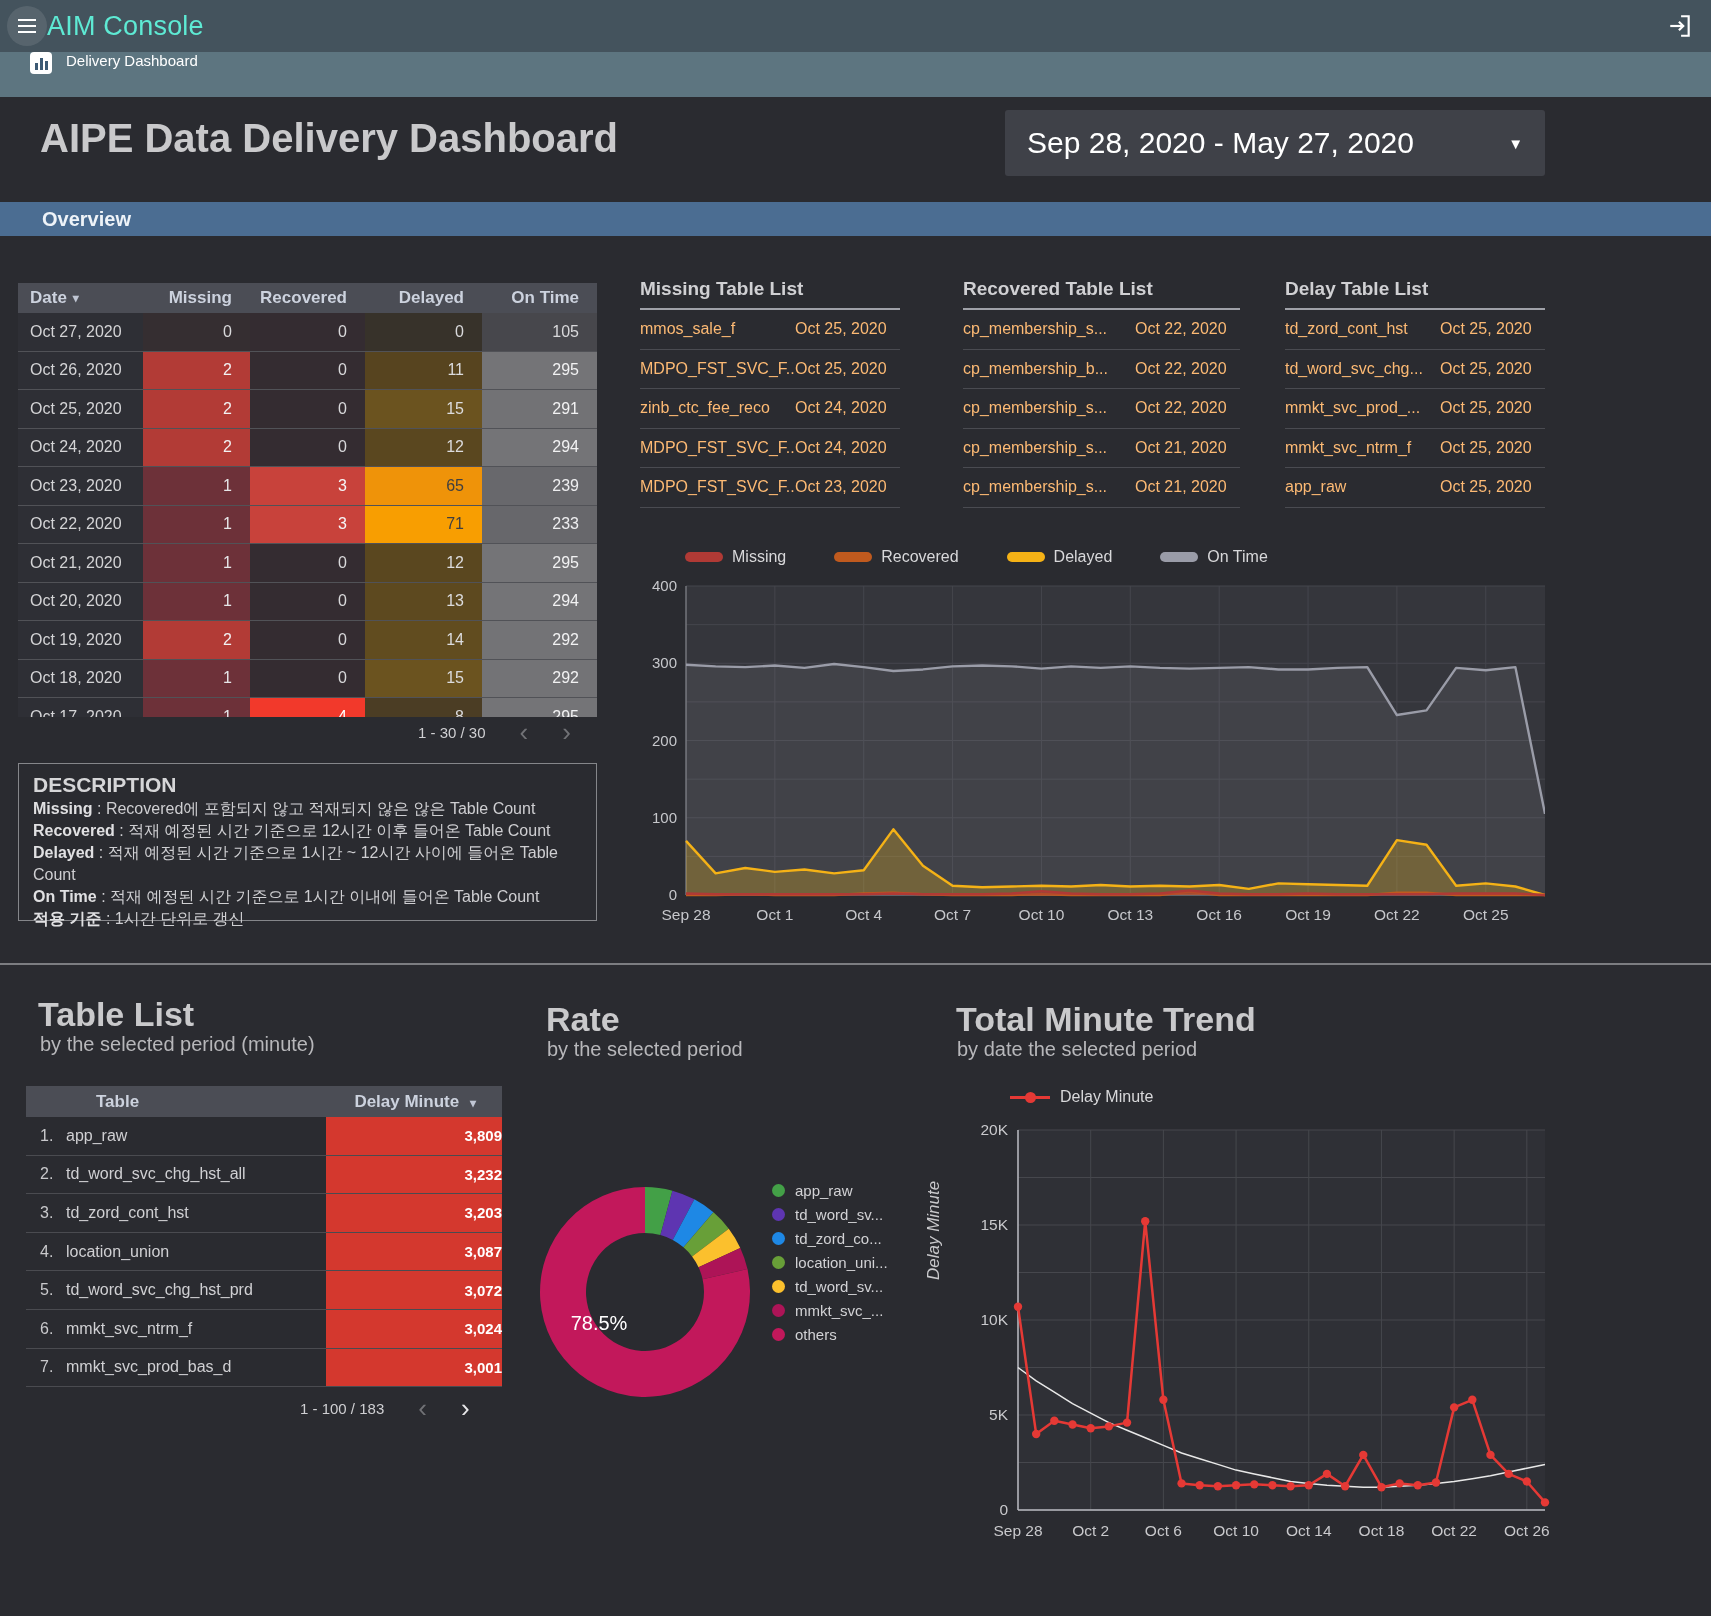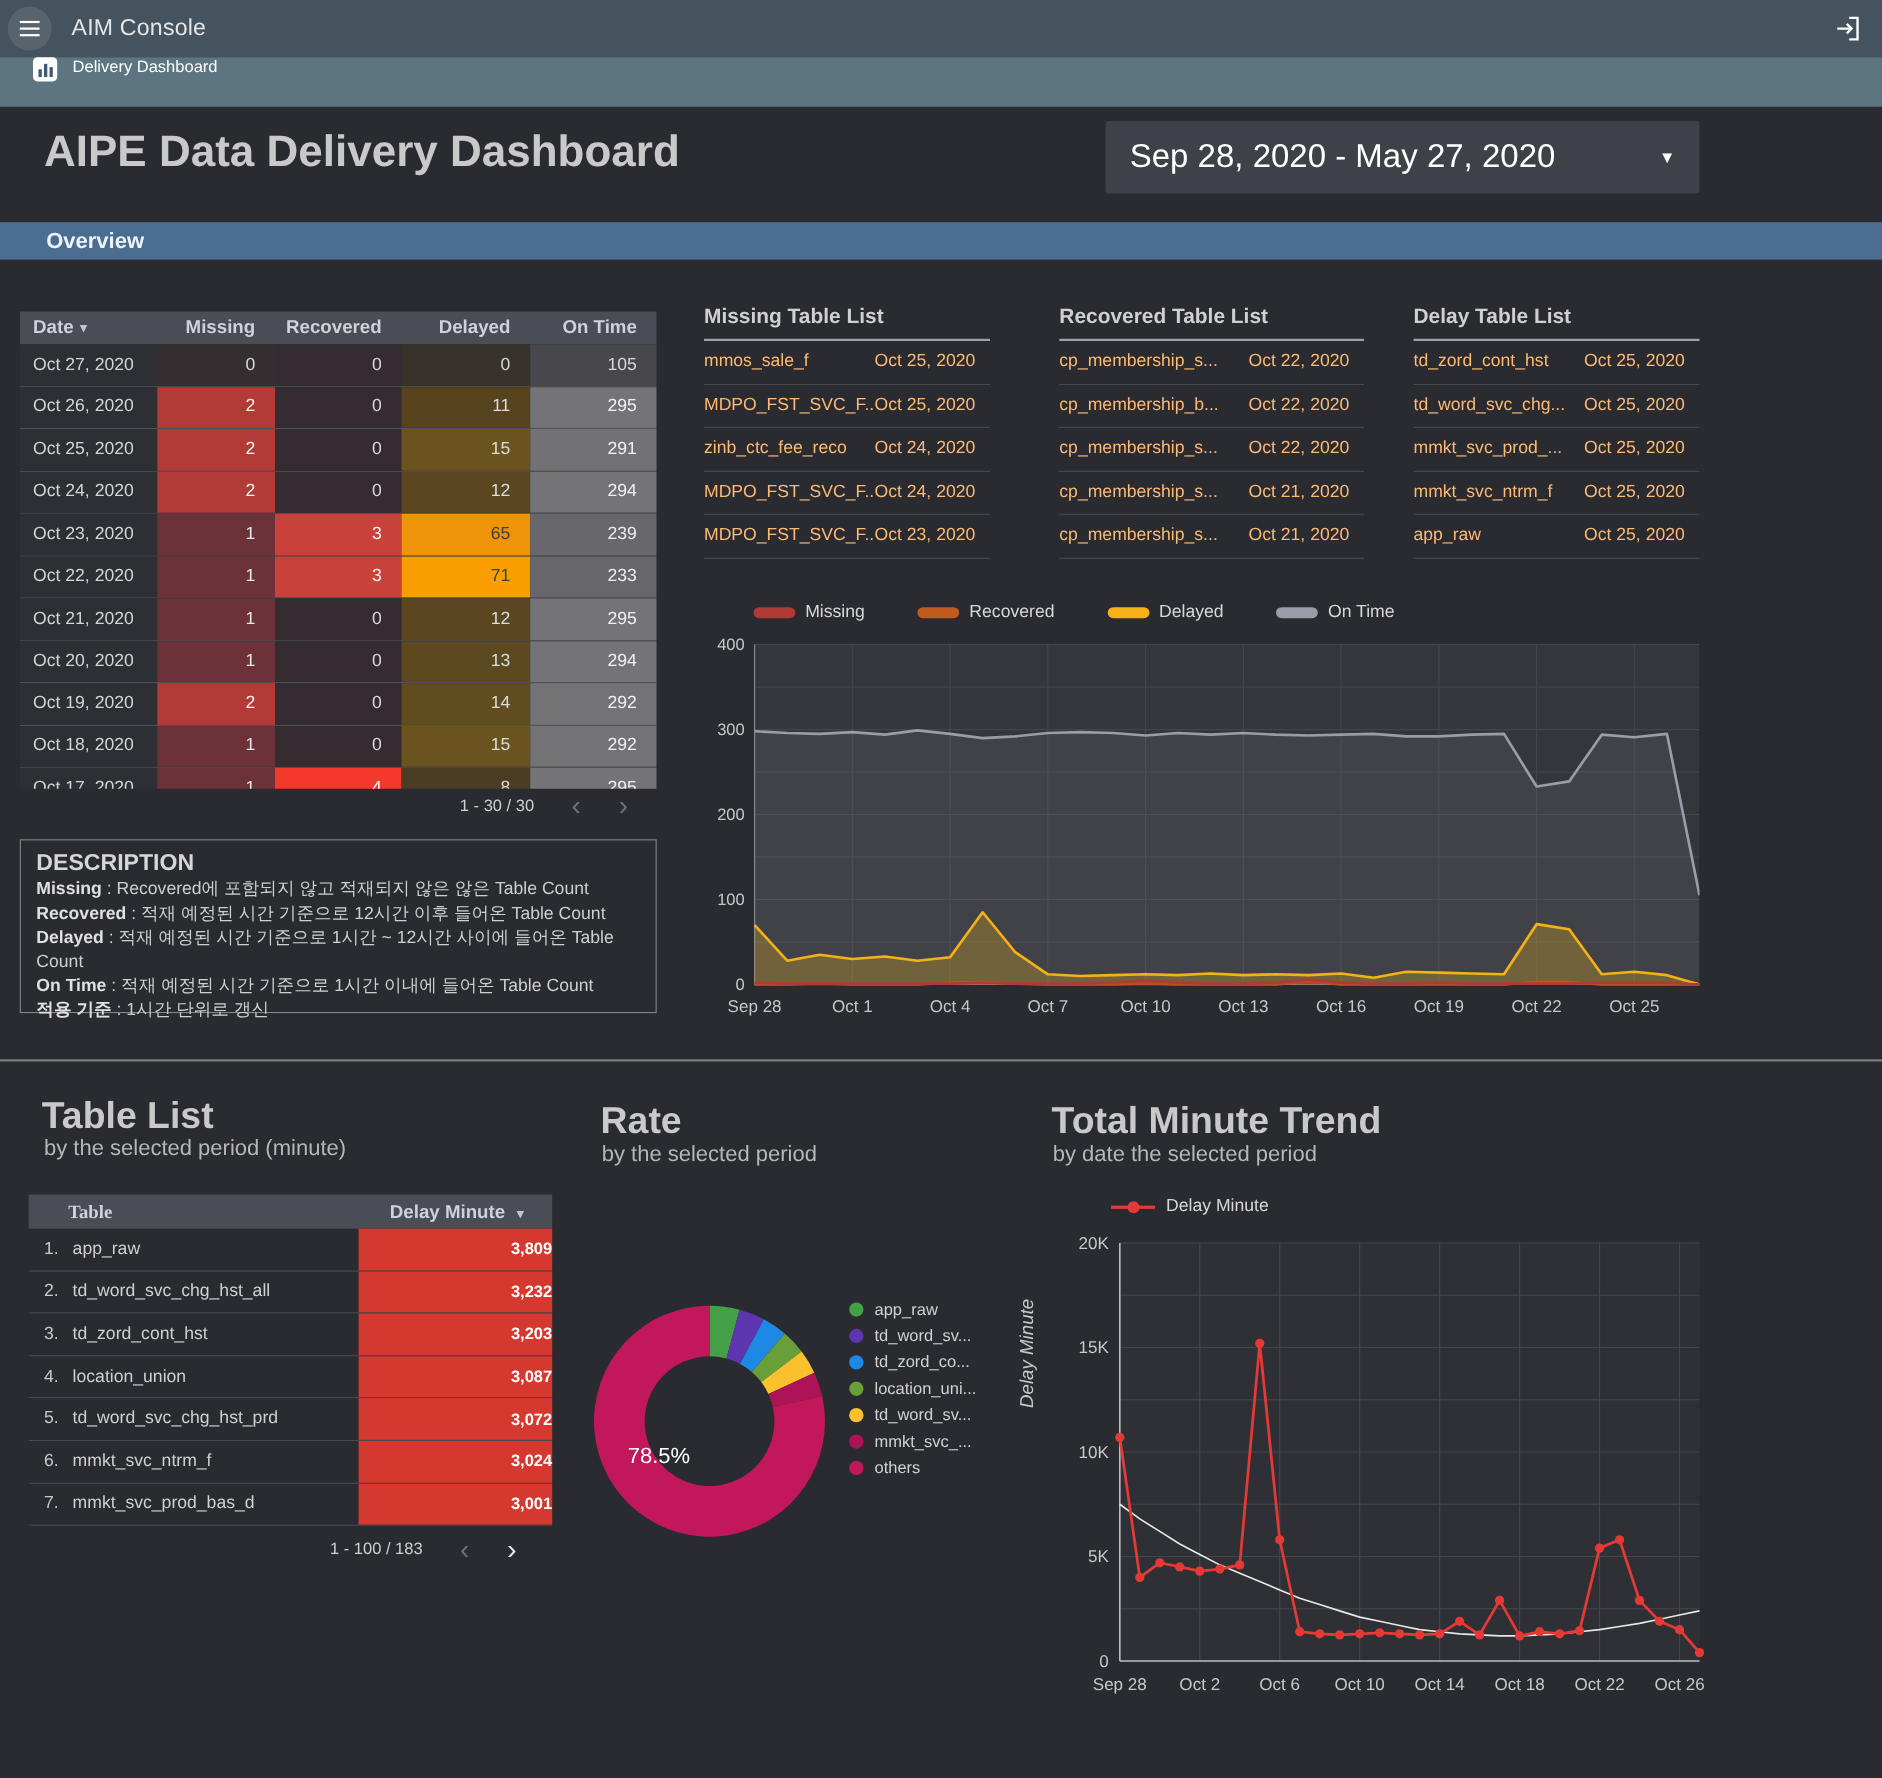--- a/index.html
+++ b/index.html
@@ -3,21 +3,21 @@
 <meta charset="utf-8">
 <style>
   html,body{margin:0;padding:0;background:#2a2b30;}
   body{width:1711px;height:1616px;overflow:hidden;font-family:"Liberation Sans",sans-serif;position:relative;}
   #root{position:absolute;inset:0;}
 
   
   .appbar{position:absolute;left:0;top:0;width:100%;height:52px;background:#44535d;display:flex;align-items:center;}
   .menu-btn{width:40px;height:40px;margin-left:7px;border-radius:50%;background:rgba(255,255,255,.10);display:flex;align-items:center;justify-content:center;flex-direction:column;gap:4px;cursor:pointer;}
   .menu-btn span{display:block;width:18px;height:2px;background:#fff;}
-  .app-title{color:#e5e5e5;font-size:21px;font-weight:500;margin-left:18px;letter-spacing:.2px;}
+  .app-title{color:#5eead4;font-size:27px;font-weight:500;letter-spacing:.2px;}
   .logout{position:absolute;right:18px;top:13px;width:26px;height:26px;cursor:pointer;}
   .crumbbar{position:absolute;left:0;top:52px;width:100%;height:45px;background:#5d7580;display:flex;align-items:flex-start;}
   .crumb-icon{width:22px;height:22px;margin-left:30px;background:#fff;border-radius:4px;display:flex;align-items:flex-end;justify-content:center;gap:2px;padding-bottom:4px;box-sizing:border-box;}
   .crumb-icon i{display:block;width:3px;background:#3c5a74;}
   .crumb-label{color:#fff;font-size:15px;font-weight:500;margin-left:14px;}
 
   .page-title{position:absolute;left:40px;top:116px;font-size:40px;font-weight:700;color:#c9c9cb;}
   .daterange{position:absolute;left:1005px;top:110px;width:540px;height:66px;background:#3f4148;border-radius:3px;display:flex;align-items:center;justify-content:space-between;padding:0 22px;box-sizing:border-box;cursor:pointer;}
   .daterange .val{color:#fff;font-size:30px;}
   .daterange .caret{color:#fff;font-size:15px;}
@@ -64,21 +64,21 @@
 
   .divider{position:absolute;left:0;top:963px;width:100%;border-top:2px solid #7c7d81;}
 
   
   .btitle{position:absolute;font-size:34px;font-weight:700;color:#c9c9cb;}
   .bsub{position:absolute;font-size:20px;color:#b7b7ba;}
 
   
   .dtable{position:absolute;left:26px;top:1086px;width:476px;font-size:16px;}
   .dhead{display:flex;height:31px;background:#4b4d55;color:#ccd2de;font-weight:700;font-size:17px;align-items:center;}
-  .dhead .h1{width:300px;padding-left:36px;box-sizing:border-box;font-family:Liberation Serif, serif;}
+  .dhead .h1{width:300px;padding-left:70px;box-sizing:border-box;}
   .dhead .h2{flex:1;text-align:right;padding-right:26px;}
   .drow{display:flex;height:38.6px;border-bottom:1px solid #4a4b50;box-sizing:border-box;align-items:stretch;}
   .drow .rk{width:40px;display:flex;align-items:center;padding-left:14px;color:#c9c9cc;box-sizing:border-box;}
   .drow .nm{width:260px;display:flex;align-items:center;color:#d0d0d3;box-sizing:border-box;}
   .drow .bar{flex:1;background:#d4382e;display:flex;align-items:center;justify-content:flex-end;color:#fff;font-weight:700;font-size:15px;}
 
   
   .dlegend{position:absolute;left:772px;top:1178px;}
   .dlegend .item{display:flex;align-items:center;gap:10px;height:24px;cursor:pointer;}
   .dlegend .dot{width:13px;height:13px;border-radius:50%;}

